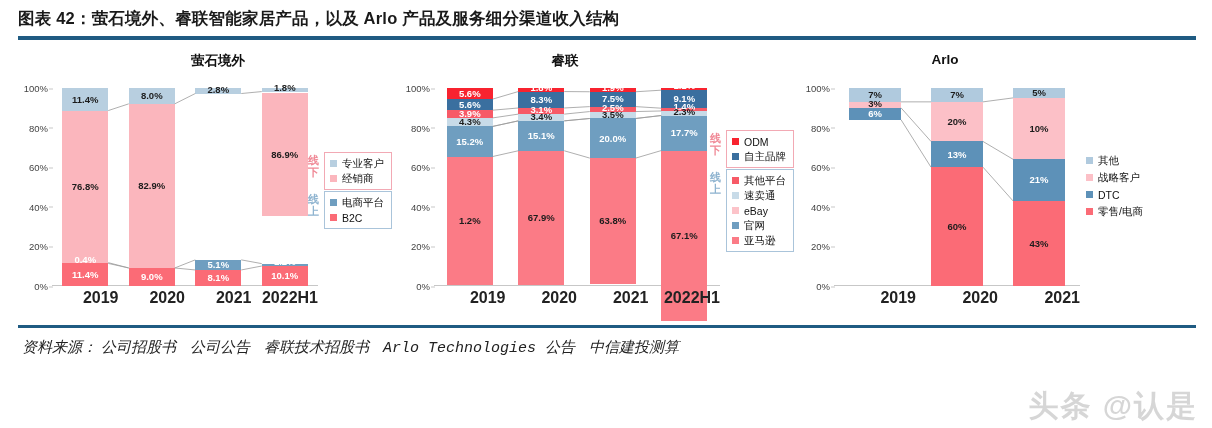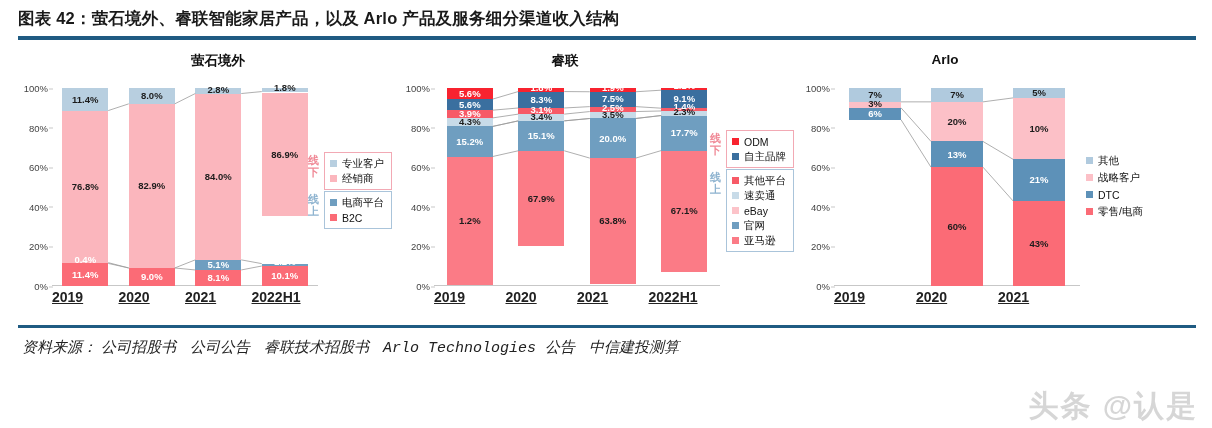--- a/index.html
+++ b/index.html
@@ -60,22 +60,22 @@
   .bar{position:absolute;left:0;width:100%;bottom:0;}
   .seg{
     position:absolute;left:0;width:100%;
     display:flex;align-items:center;justify-content:center;
     font-size:9.5px;color:#1c1c1c;font-weight:bold;overflow:visible;
     white-space:nowrap;line-height:1;
   }
   .seg.lbl-white{color:#ffffff;}
   .xlabels{position:absolute;left:34px;right:0;top:100%;height:18px;}
   .xlabel{
-    position:absolute;top:3px;text-align:left;font-size:14px;
-    font-weight:bold;color:#222;text-decoration:underline;
+    position:absolute;top:3px;text-align:right;font-size:16px;
+    font-weight:bold;color:#222;
   }
   .connectors{position:absolute;left:34px;top:0;bottom:0;right:0;pointer-events:none;}
 
   
   .legend{position:absolute;font-size:10.5px;color:#111;}
   .lg-group{border:1px solid #aac4da;padding:3px 7px 3px 5px;}
   .lg-group.offline{border-color:#f2a9b4;}
   .lg-row{display:flex;align-items:center;height:15px;white-space:nowrap;}
   .lg-sw{width:7px;height:7px;margin-right:5px;flex:0 0 auto;}
   .lg-side{
@@ -151,23 +151,20 @@
               </div>
               <div class="seg c-b2c lbl-white" style="top: 179.982px; height: 17.82px;">
                 <span>9.0%</span>
               </div>
             </div>
           </div>
           <div class="barcol" style="left: 143.25px; width: 46px;">
             <div class="bar" style="height: 198px;">
               <div class="seg c-prof" style="top: 0px; height: 5.544px;">
                 <span style="position: relative; top: -1.228px;">2.8%</span>
-              </div>
-              <div class="seg c-dist" style="top: 5.544px; height: 166.32px;">
-                <span>84.0%</span>
               </div>
               <div class="seg c-ecom lbl-white" style="top: 171.864px; height: 10.098px;">
                 <span style="position: relative; top: 0px;">5.1%</span>
               </div>
               <div class="seg c-b2c lbl-white" style="top: 181.962px; height: 16.038px;">
                 <span>8.1%</span>
               </div>
             </div>
           </div>
           <div class="barcol" style="left: 209.75px; width: 46px;">
@@ -282,21 +279,21 @@
               </div>
               <div class="seg c-other lbl-white" style="top: 19.998px; height: 6.138px;">
                 <span style="position: relative; top: -0.931px;">3.1%</span>
               </div>
               <div class="seg c-ali" style="top: 26.136px; height: 6.732px;">
                 <span style="position: relative; top: -0.634px;">3.4%</span>
               </div>
               <div class="seg c-web lbl-white" style="top: 32.868px; height: 29.898px;">
                 <span>15.1%</span>
               </div>
-              <div class="seg c-amz" style="top: 62.766px; height: 95px;">
+              <div class="seg c-amz" style="top: 62.766px; height: 134px;">
                 <span>67.9%</span>
               </div>
             </div>
           </div>
           <div class="barcol" style="left: 155.75px; width: 46px;">
             <div class="bar" style="height: 198px;">
               <div class="seg c-odm lbl-white" style="top: 0px; height: 3.762px;">
                 <span style="position: relative; top: -2.119px;">1.9%</span>
               </div>
               <div class="seg c-brand lbl-white" style="top: 3.762px; height: 14.85px;">
@@ -326,21 +323,21 @@
               </div>
               <div class="seg c-other lbl-white" style="top: 20.196px; height: 2.772px;">
                 <span style="position: relative; top: -2.614px;">1.4%</span>
               </div>
               <div class="seg c-ali" style="top: 22.968px; height: 4.554px;">
                 <span style="position: relative; top: -1.723px;">2.3%</span>
               </div>
               <div class="seg c-web lbl-white" style="top: 27.522px; height: 35.046px;">
                 <span>17.7%</span>
               </div>
-              <div class="seg c-amz" style="top: 62.568px; height: 121px; align-items: center;">
+              <div class="seg c-amz" style="top: 62.568px; height: 170px; align-items: center;">
                 <span>67.1%</span>
               </div>
             </div>
           </div>
         </div>
       <svg class="connectors" id="conn2" width="286" height="198" viewBox="0 0 286 198">
           <line x1="58.75" y1="11.088" x2="84.25" y2="3.5640000000000005" stroke="#9a9a9a" stroke-width="0.8"></line>
           <line x1="58.75" y1="22.176" x2="84.25" y2="19.998" stroke="#9a9a9a" stroke-width="0.8"></line>
           <line x1="58.75" y1="29.898" x2="84.25" y2="26.136000000000003" stroke="#9a9a9a" stroke-width="0.8"></line>
           <line x1="58.75" y1="38.412" x2="84.25" y2="32.868" stroke="#9a9a9a" stroke-width="0.8"></line>

